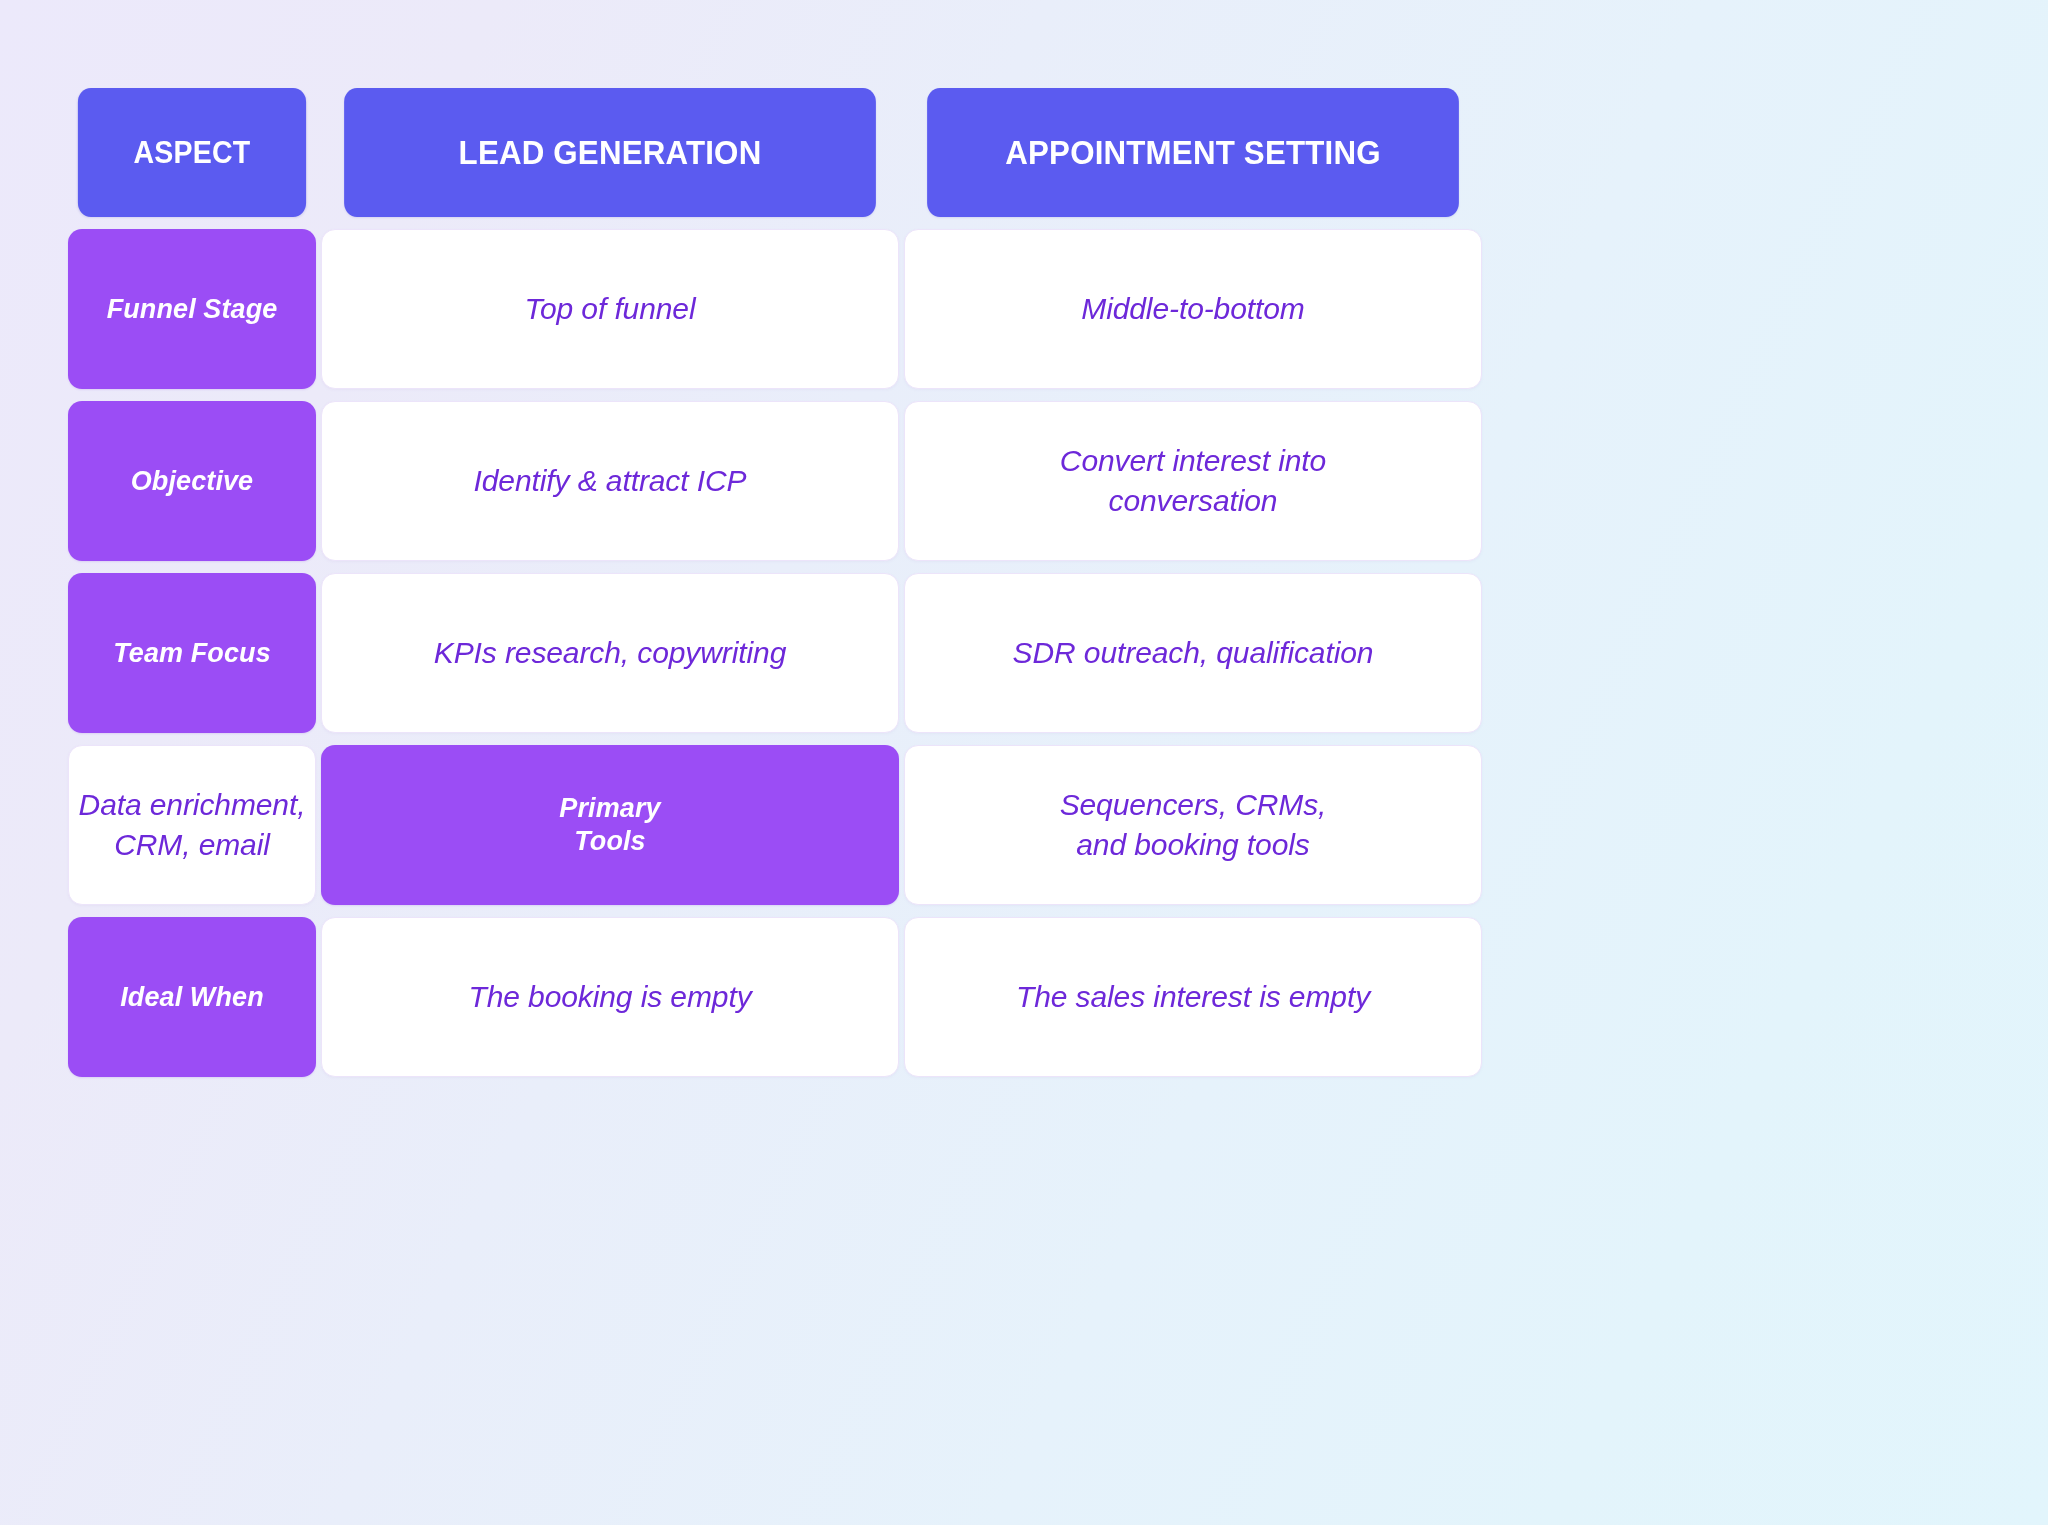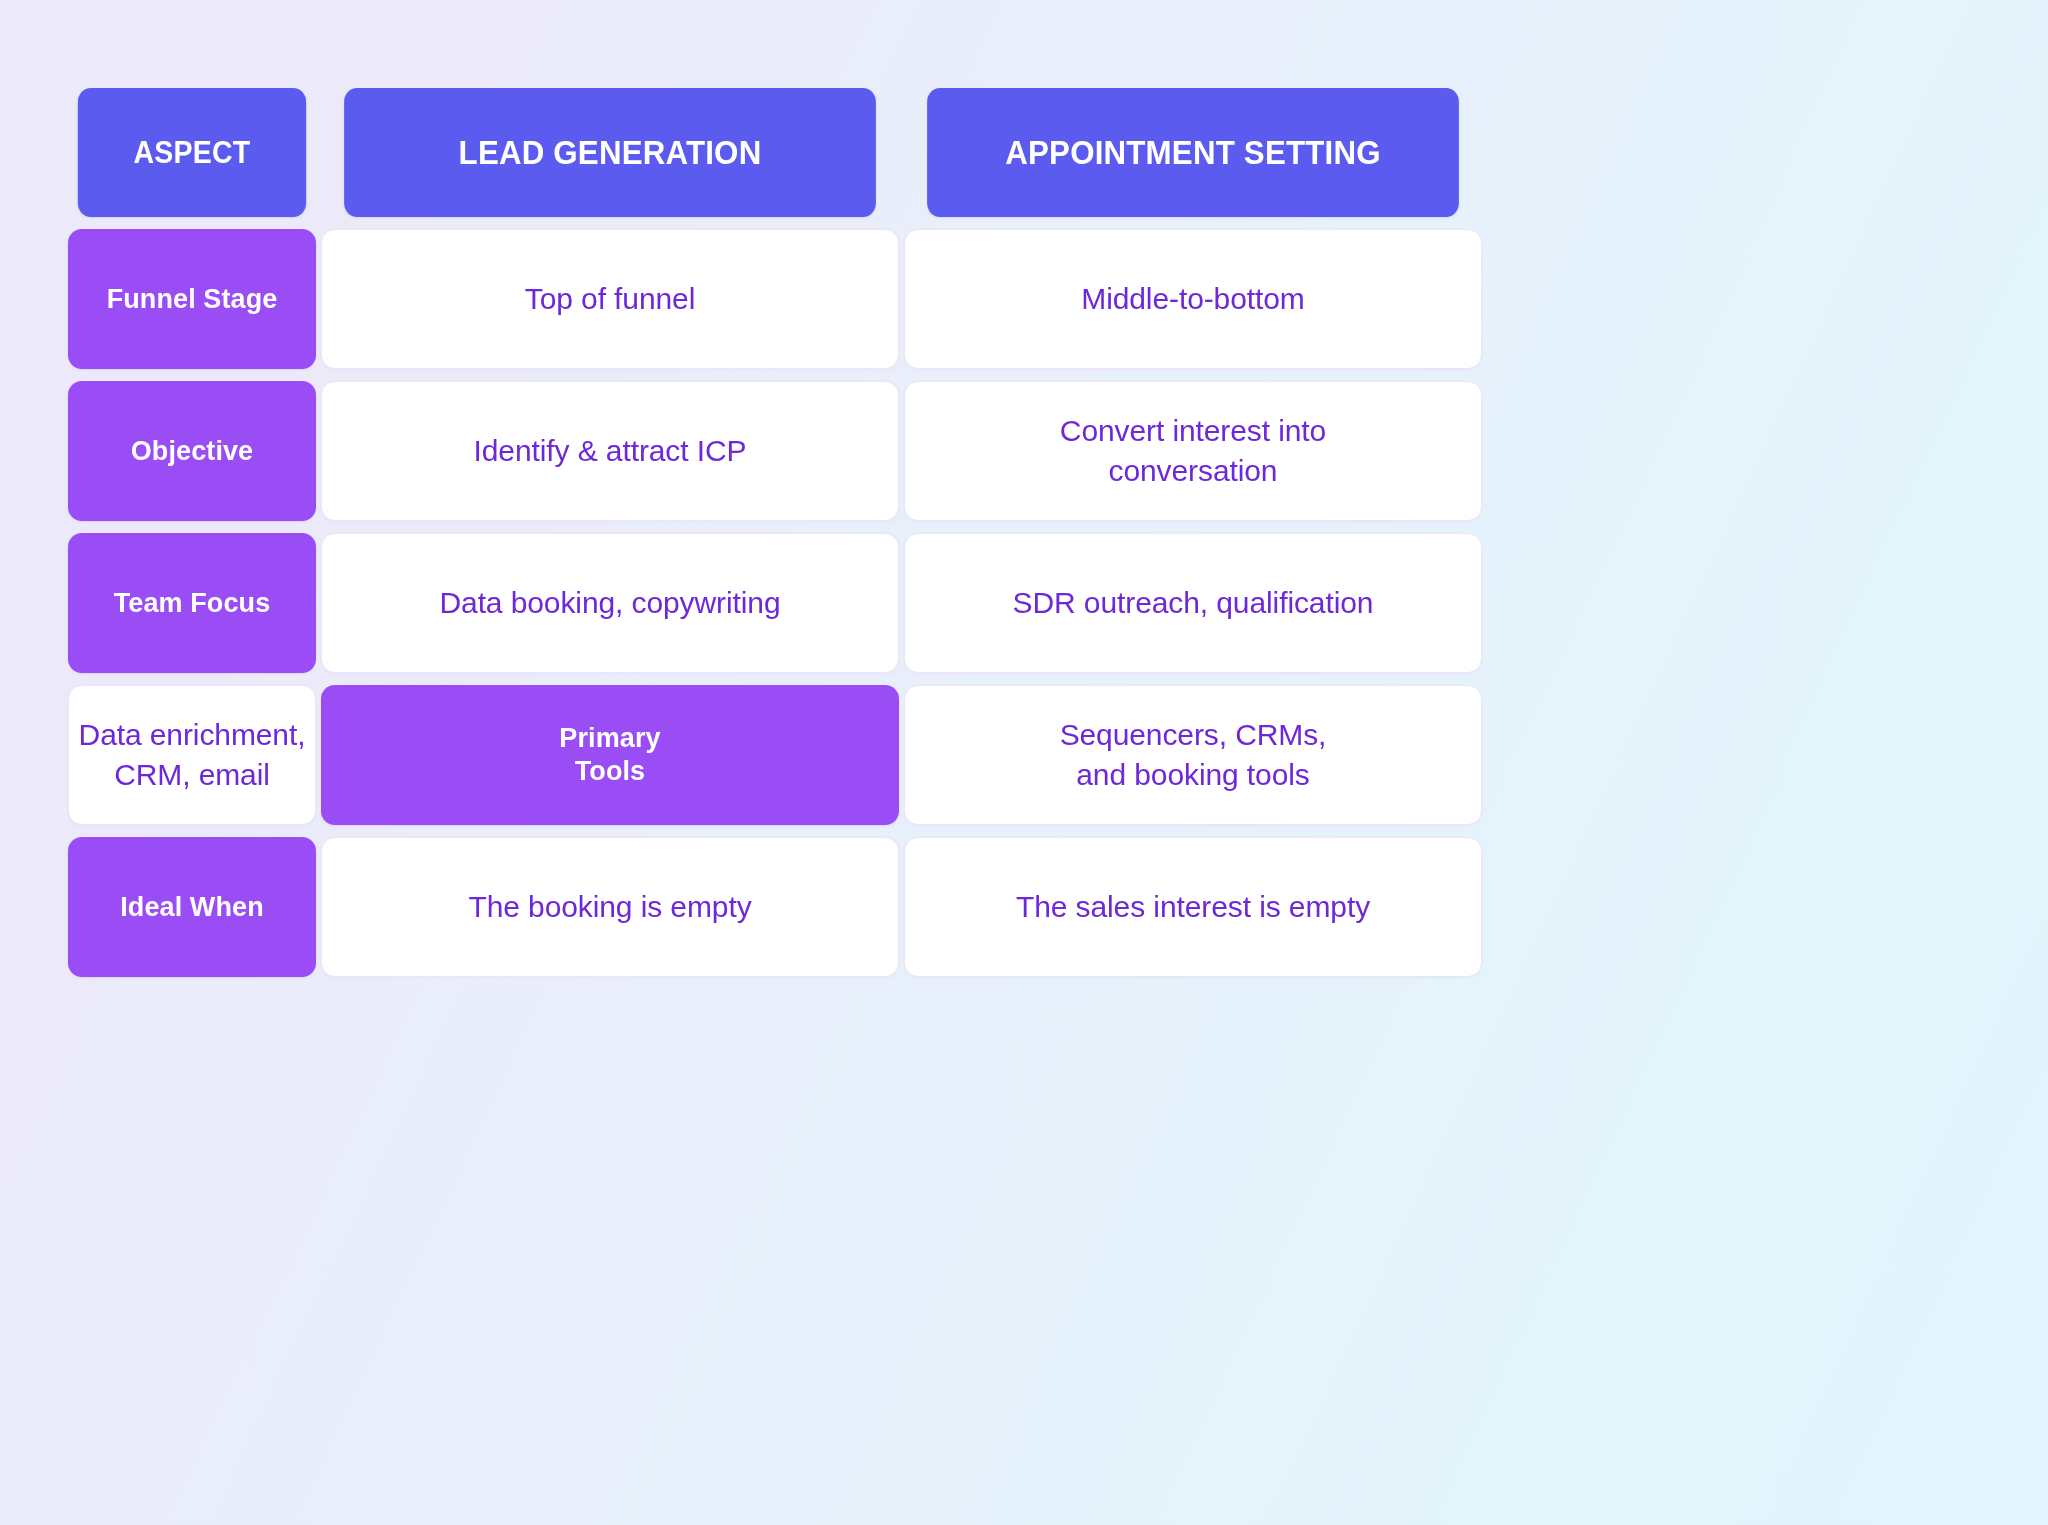--- a/index.html
+++ b/index.html
@@ -77,21 +77,21 @@
     border: 1px solid #ece4fa;
     color: #6d28d9;
     font-weight: 400;
     font-size: 30px;
     line-height: 1.32;
     letter-spacing: -0.1px;
     box-shadow: 0 1px 3px rgba(122, 100, 190, 0.055);
   }
 
   
-  .row-body .cell { height: 140px; }
+  .row-body .cell { height: 160px; font-style: italic; }
 
   .cell-value span, .cell-label span { display: block; }
 </style>
 </head>
 <body>
 
 <div class="table-wrap">
 
   <div class="row row-header">
     <div class="cell cell-header cell-aspect">ASPECT</div>
@@ -111,21 +111,21 @@
     <div class="cell cell-value">
       <div>
         <span>Convert interest into</span>
         <span>conversation</span>
       </div>
     </div>
   </div>
 
   <div class="row row-body">
     <div class="cell cell-label">Team Focus</div>
-    <div class="cell cell-value">Data booking, copywriting</div>
+    <div class="cell cell-value">KPIs research, copywriting</div>
     <div class="cell cell-value">SDR outreach, qualification</div>
   </div>
 
   <div class="row row-body">
     <div class="cell cell-value">Data enrichment, CRM, email</div>
     <div class="cell cell-label">
       <div>
         <span>Primary</span>
         <span>Tools</span>
       </div>

